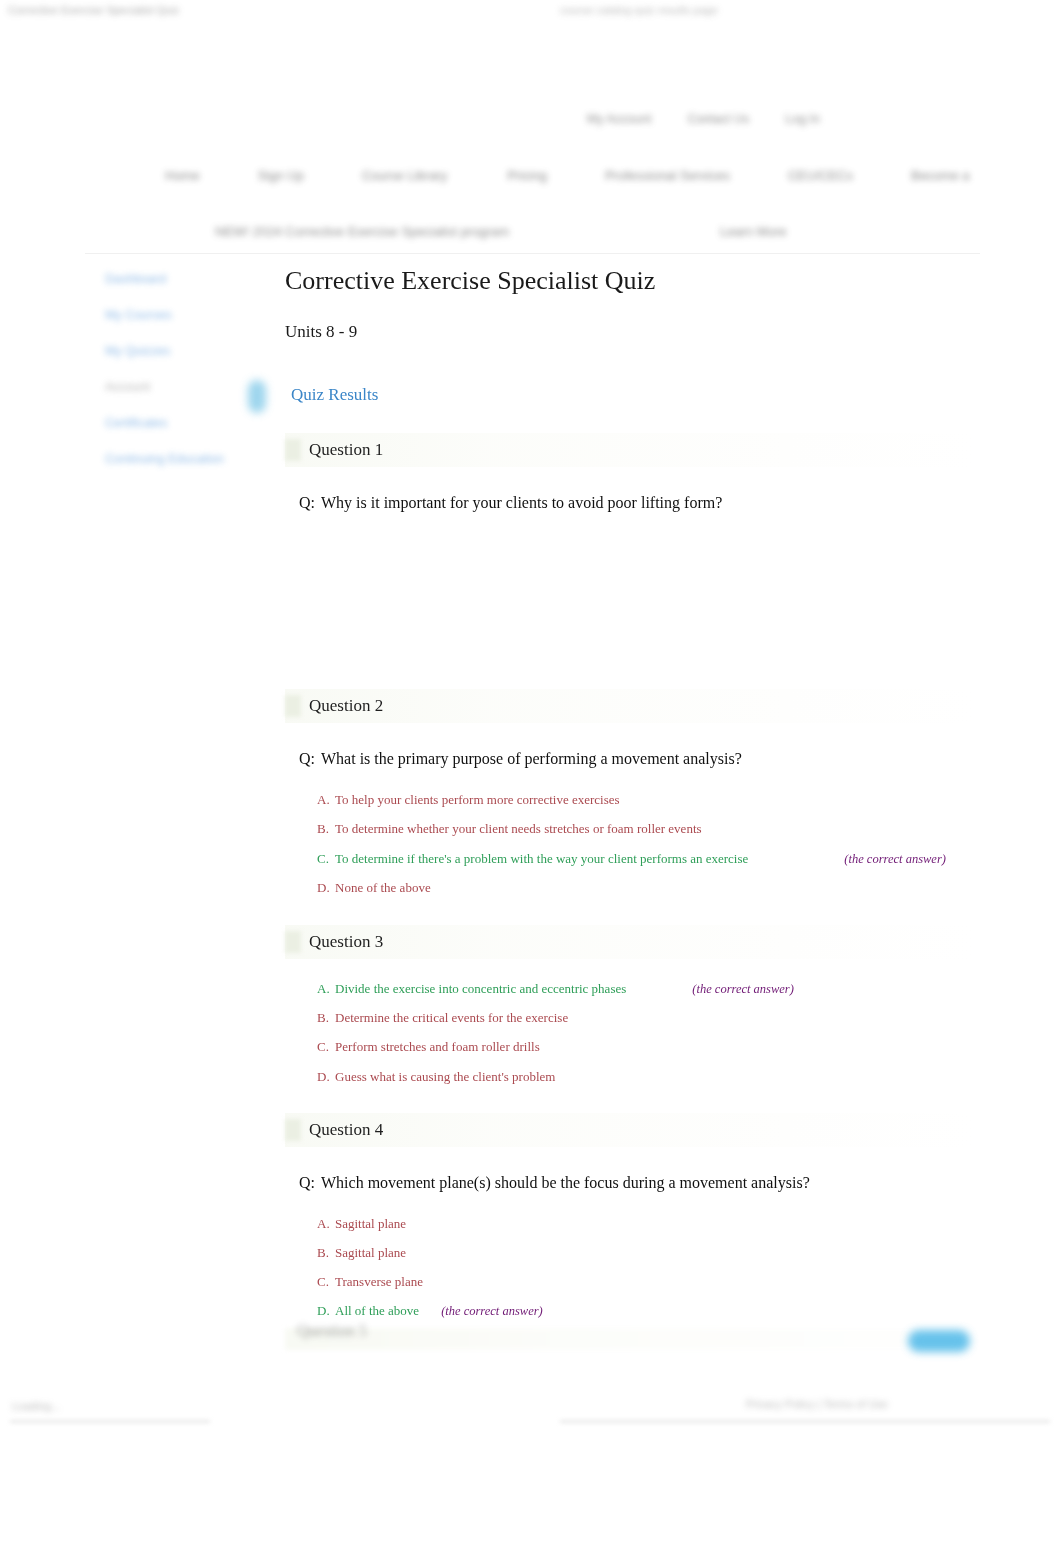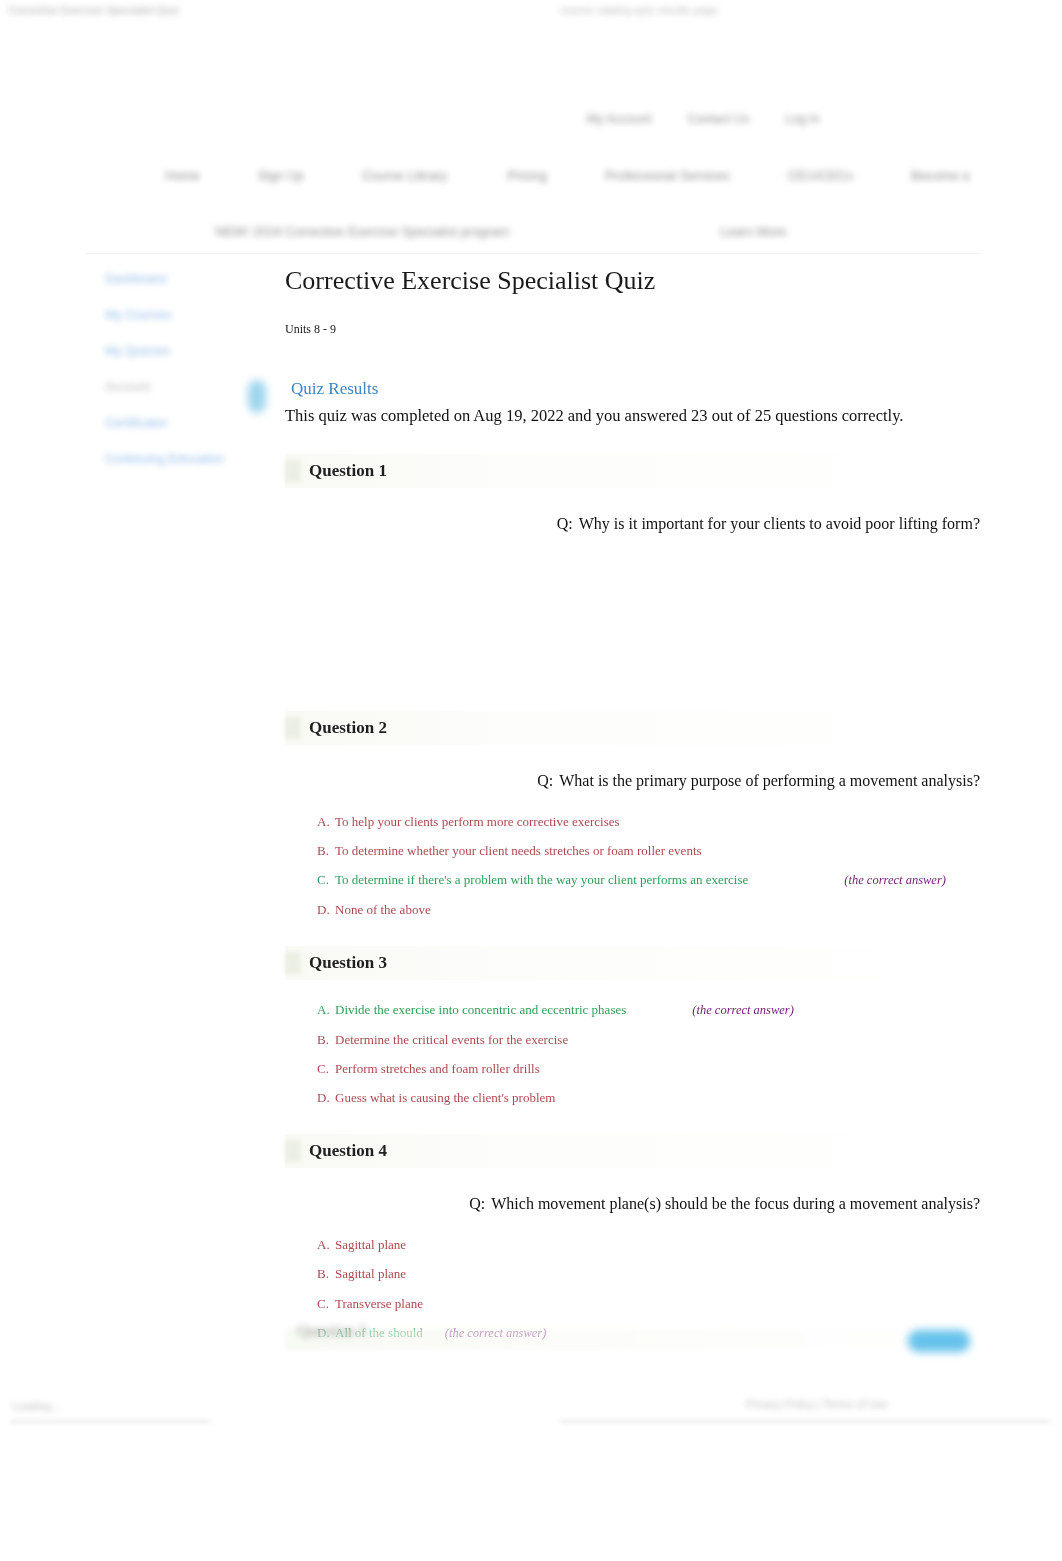--- a/index.html
+++ b/index.html
@@ -102,56 +102,55 @@
   
   .content {
     position: absolute; left: 285px; top: 265px; width: 695px;
   }
 
   .quiz-title {
     font-size: 26px; color: #1a1a1a; font-weight: normal;
     margin: 0 0 0 0; line-height: 1.2;
   }
   .quiz-units {
-    font-size: 12px; color: #1a1a1a; margin: 26px 0 0 0; line-height: 1.2;
+    font-size: 17px; color: #1a1a1a; margin: 26px 0 0 0; line-height: 1.2;
   }
 
   .results-heading {
     font-size: 17px; color: #3b86c8; margin: 42px 0 0 6px; font-weight: normal;
   }
   .results-text {
     font-size: 16.5px; color: #111; margin: 6px 0 0 0; line-height: 1.3;
   }
 
   
   .question-block { position: relative; }
 
   .q-header {
     position: relative; height: 34px; margin-top: 28px;
-    display: flex; align-items: center; font-weight: bold;
+    display: flex; align-items: center;
   }
   .q-header-band {
     position: absolute; left: 0; top: 0; width: 690px; height: 34px;
     background: linear-gradient(to right, #f3f6ec 0%, #fafbf6 30%, #fdfdfb 70%, #ffffff 100%);
     opacity: .55;
   }
   .q-marker {
     position: relative; z-index: 2;
     width: 16px; height: 22px; background: #e8eddf;
     margin-right: 8px; filter: blur(2px); opacity: .8;
   }
   .q-label {
     position: relative; z-index: 2;
     font-size: 17px; color: #1f1f1f;
   }
 
   .q-text {
     font-size: 16px; color: #111; margin: 26px 0 0 14px;
     line-height: 1.3;
-    text-align: right;
   }
   .q-text .q-prefix { margin-right: 6px; }
 
   .answers { margin: 22px 0 0 32px; }
   .answer-row {
     display: flex; align-items: baseline;
     margin-bottom: 13px;
     font-size: 13px; line-height: 1.25;
   }
   .answer-letter { width: 18px; flex: 0 0 18px; }
@@ -255,21 +254,20 @@
     <div class="sidebar-item">Continuing Education</div>
   </div>
   <div class="sidebar-badge"></div>
 
   <div class="content">
 
     <h1 class="quiz-title">Corrective Exercise Specialist Quiz</h1>
     <div class="quiz-units">Units 8 - 9</div>
 
     <div class="results-heading">Quiz Results</div>
-    <div class="results-text">This quiz was completed on Aug 19, 2022 and you answered 23 out of 25 questions correctly.</div>
 
     <div class="question-block">
       <div class="q-header">
         <div class="q-header-band"></div>
         <div class="q-marker"></div>
         <div class="q-label">Question 1</div>
       </div>
       <div class="q-text">
         <span class="q-prefix">Q:</span><span>Why is it important for your clients to avoid poor lifting form?</span>
       </div>
@@ -350,21 +348,21 @@
         <div class="answer-row incorrect">
           <span class="answer-letter">B.</span>
           <span class="answer-text">Sagittal plane</span>
         </div>
         <div class="answer-row incorrect">
           <span class="answer-letter">C.</span>
           <span class="answer-text">Transverse plane</span>
         </div>
         <div class="answer-row correct">
           <span class="answer-letter">D.</span>
-          <span class="answer-text">All of the should</span>
+          <span class="answer-text">All of the above</span>
           <span class="correct-note note-col-near">(the correct answer)</span>
         </div>
       </div>
     </div>
 
   </div>
 
   <div class="q5-header">
     <div class="q5-band"></div>
     <div class="q5-label">Question 5</div>

